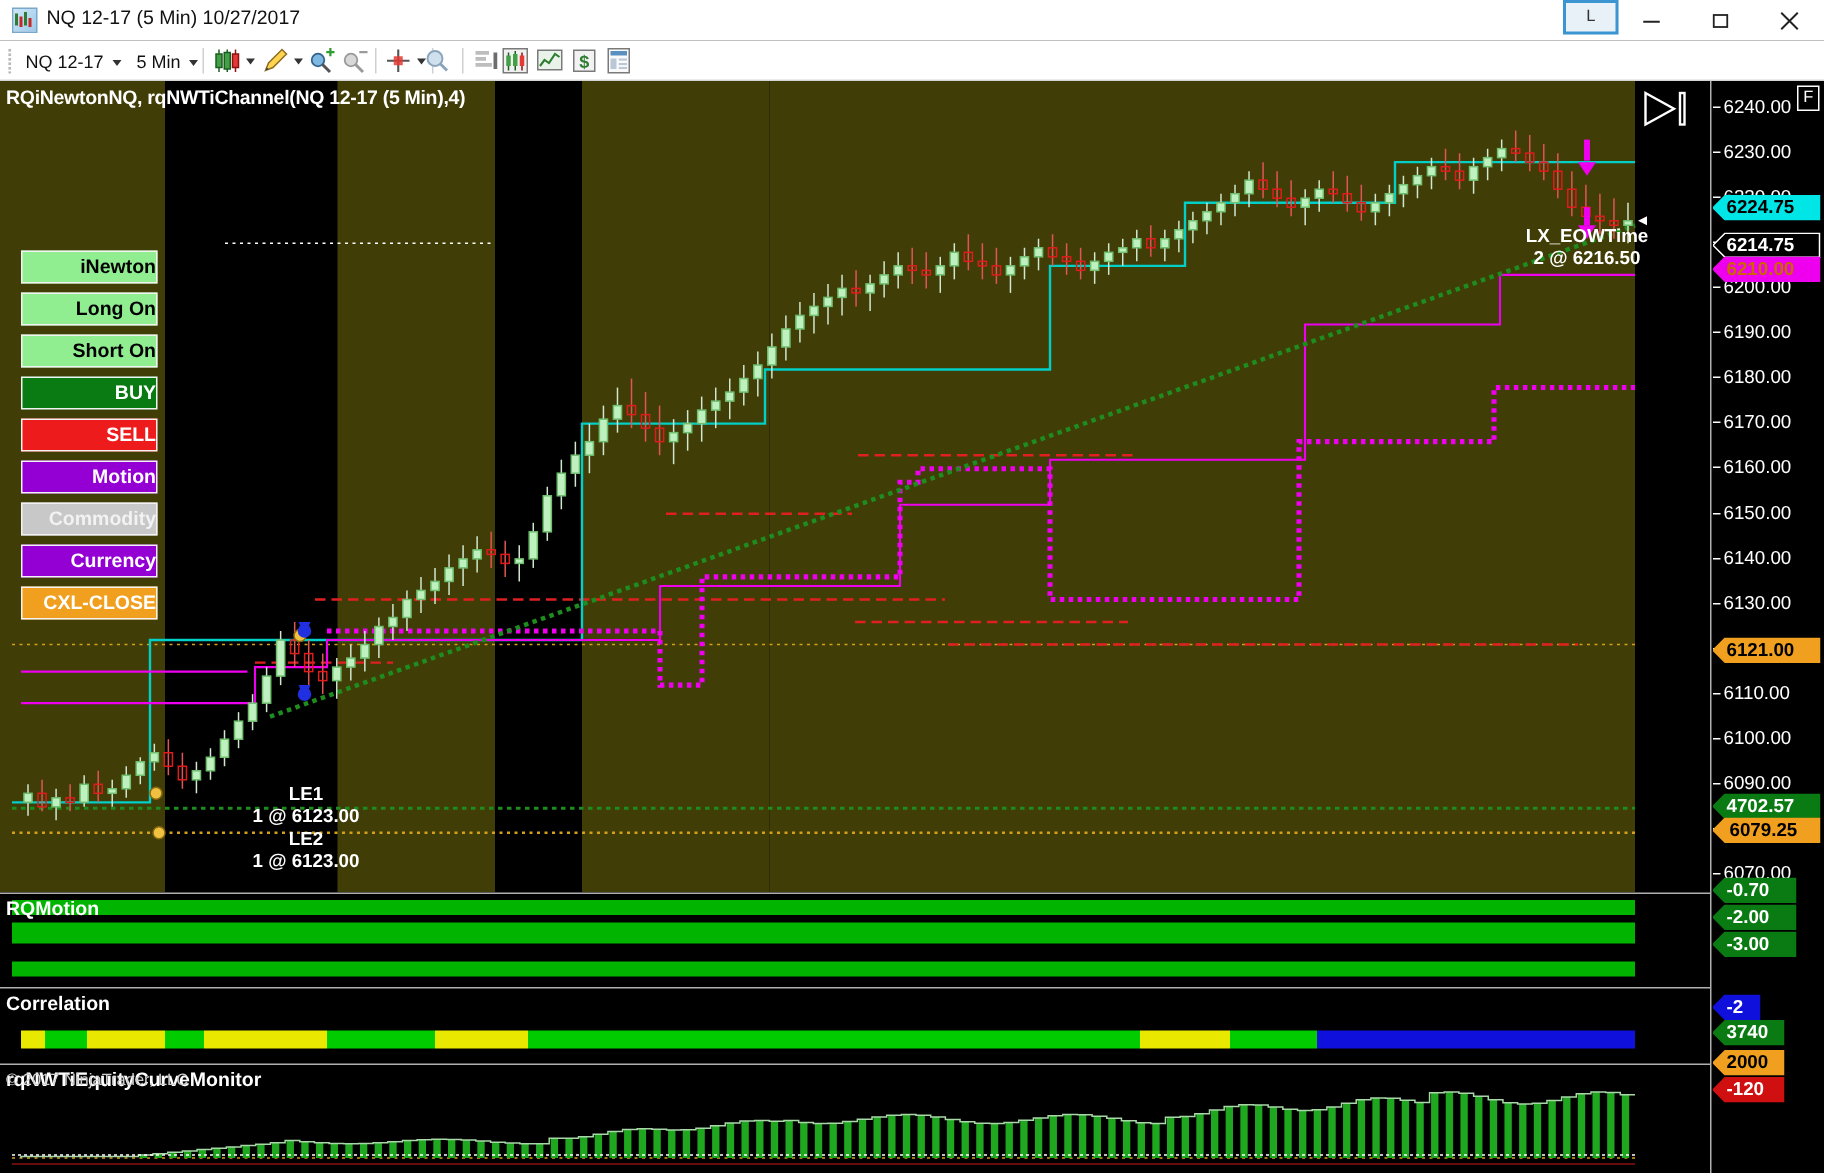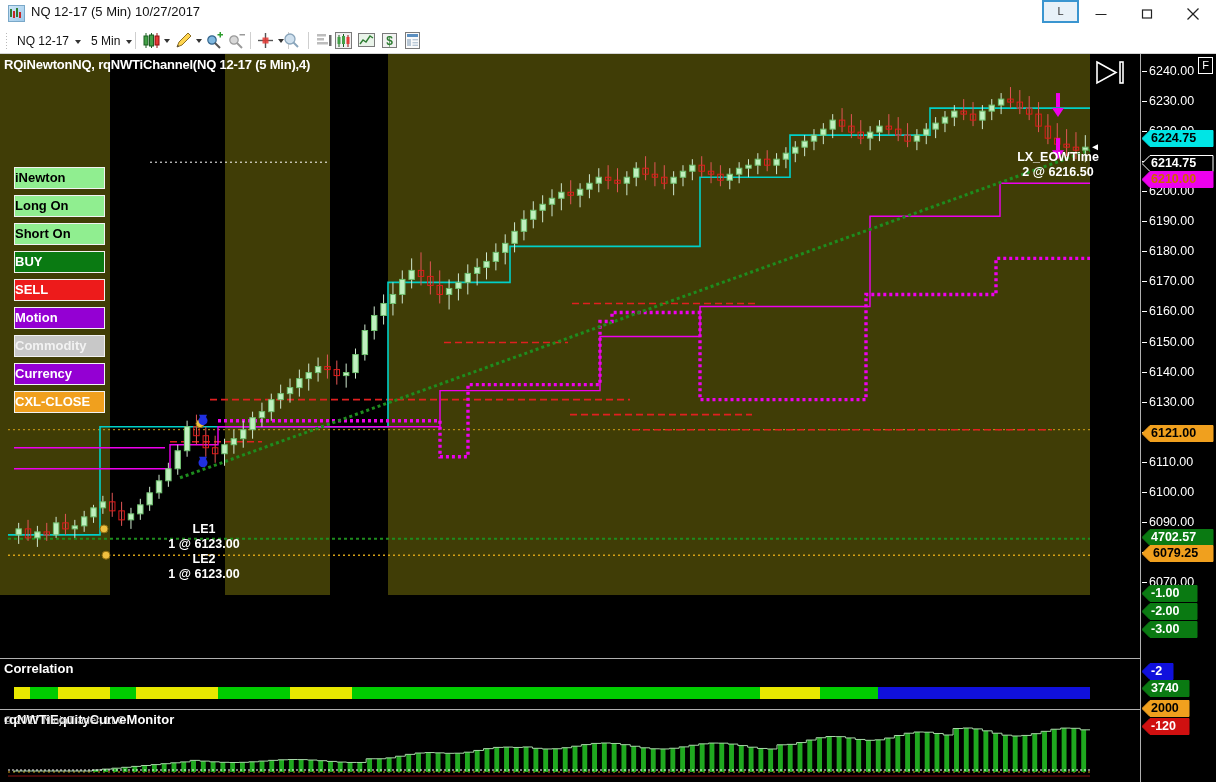--- a/index.html
+++ b/index.html
@@ -51,21 +51,21 @@
 
   
   .pane-price{position:absolute;left:0;top:0;width:1140px;height:541px;background:#000;overflow:hidden;}
   .sessband{position:absolute;top:0;height:541px;background:#403d06;}
   .chart-title{position:absolute;left:4px;top:3px;font-size:13px;font-weight:bold;color:#fff;
     letter-spacing:-0.2px;white-space:nowrap;z-index:8;}
 
   
   .btnpanel{position:absolute;left:14px;top:113px;width:91px;z-index:9;}
   .tbtn{width:91px;height:22px;margin-bottom:6px;box-sizing:border-box;
-    border:1px solid #f2f2f2;font-size:13px;font-weight:bold;text-align:left;line-height:20px;}
+    border:1px solid #f2f2f2;font-size:13px;font-weight:bold;text-align:right;line-height:20px;}
 
   
   .anno{position:absolute;color:#fff;font-size:12.5px;font-weight:bold;text-align:center;
     white-space:nowrap;z-index:8;line-height:15px;}
   .playmark{position:absolute;right:12px;top:5px;z-index:8;}
 
   
   .pane{position:absolute;left:0;width:1140px;background:#000;overflow:hidden;
     border-top:1px solid #b0b0b0;box-sizing:border-box;}
   .pane-label{position:absolute;left:4px;top:2px;font-size:13px;font-weight:bold;color:#fff;z-index:6;}
@@ -536,20 +536,28 @@
             <div>1 @ 6123.00</div>
           </div>
           <div class="anno" style="left: 204px; top: 498px; transform: translateX(-50%);">
             <div>LE2</div>
             <div>1 @ 6123.00</div>
           </div>
         </div>
 
     </div>
 
+    <div class="pane" style="top:541px;height:63px;">
+      <div class="pane-label">RQMotion</div>
+      <svg width="1140" height="62" style="position:absolute;left:0;top:0;">
+        <rect x="8" y="4" width="1082" height="10" fill="#00b400"></rect>
+        <rect x="8" y="19" width="1082" height="14" fill="#00b400"></rect>
+        <rect x="8" y="45" width="1082" height="10" fill="#00b400"></rect>
+      </svg>
+    </div>
 
     <div class="pane" style="top:604px;height:51px;">
       <div class="pane-label">Correlation</div>
       <svg id="corr-svg" width="1140" height="50" style="position:absolute;left:0;top:0;">
           <rect x="14" y="28" width="16" height="12" fill="#e8e800"></rect>
           <rect x="30" y="28" width="28" height="12" fill="#00cc00"></rect>
           <rect x="58" y="28" width="52" height="12" fill="#e8e800"></rect>
           <rect x="110" y="28" width="26" height="12" fill="#00cc00"></rect>
           <rect x="136" y="28" width="82" height="12" fill="#e8e800"></rect>
           <rect x="218" y="28" width="72" height="12" fill="#00cc00"></rect>
@@ -785,21 +793,21 @@
           <div style="position: absolute; left: 0px; top: 491px; height: 17px;">
             <svg width="72" height="17" style="position:absolute;left:1px;top:0;">
               <polygon points="0,8.5 8,0.5 71,0.5 71,16.5 8,16.5" fill="#f0a01e" stroke="#f0a01e" stroke-width="1"></polygon>
             </svg>
             <div style="position: absolute; left: 12px; top: 0px; height: 17px; line-height: 16px; font-size: 12.5px; font-weight: bold; color: rgb(0, 0, 0); white-space: nowrap;">6079.25</div>
           </div>
           <div style="position: absolute; left: 0px; top: 531px; height: 17px;">
             <svg width="56" height="17" style="position:absolute;left:1px;top:0;">
               <polygon points="0,8.5 8,0.5 55,0.5 55,16.5 8,16.5" fill="#0a7a12" stroke="#0a7a12" stroke-width="1"></polygon>
             </svg>
-            <div style="position: absolute; left: 10px; top: 0px; height: 17px; line-height: 16px; font-size: 12.5px; font-weight: bold; color: rgb(255, 255, 255); white-space: nowrap;">-1.00</div>
+            <div style="position: absolute; left: 10px; top: 0px; height: 17px; line-height: 16px; font-size: 12.5px; font-weight: bold; color: rgb(255, 255, 255); white-space: nowrap;">-0.70</div>
           </div>
           <div style="position: absolute; left: 0px; top: 549px; height: 17px;">
             <svg width="56" height="17" style="position:absolute;left:1px;top:0;">
               <polygon points="0,8.5 8,0.5 55,0.5 55,16.5 8,16.5" fill="#0a7a12" stroke="#0a7a12" stroke-width="1"></polygon>
             </svg>
             <div style="position: absolute; left: 10px; top: 0px; height: 17px; line-height: 16px; font-size: 12.5px; font-weight: bold; color: rgb(255, 255, 255); white-space: nowrap;">-2.00</div>
           </div>
           <div style="position: absolute; left: 0px; top: 567px; height: 17px;">
             <svg width="56" height="17" style="position:absolute;left:1px;top:0;">
               <polygon points="0,8.5 8,0.5 55,0.5 55,16.5 8,16.5" fill="#0a7a12" stroke="#0a7a12" stroke-width="1"></polygon>

